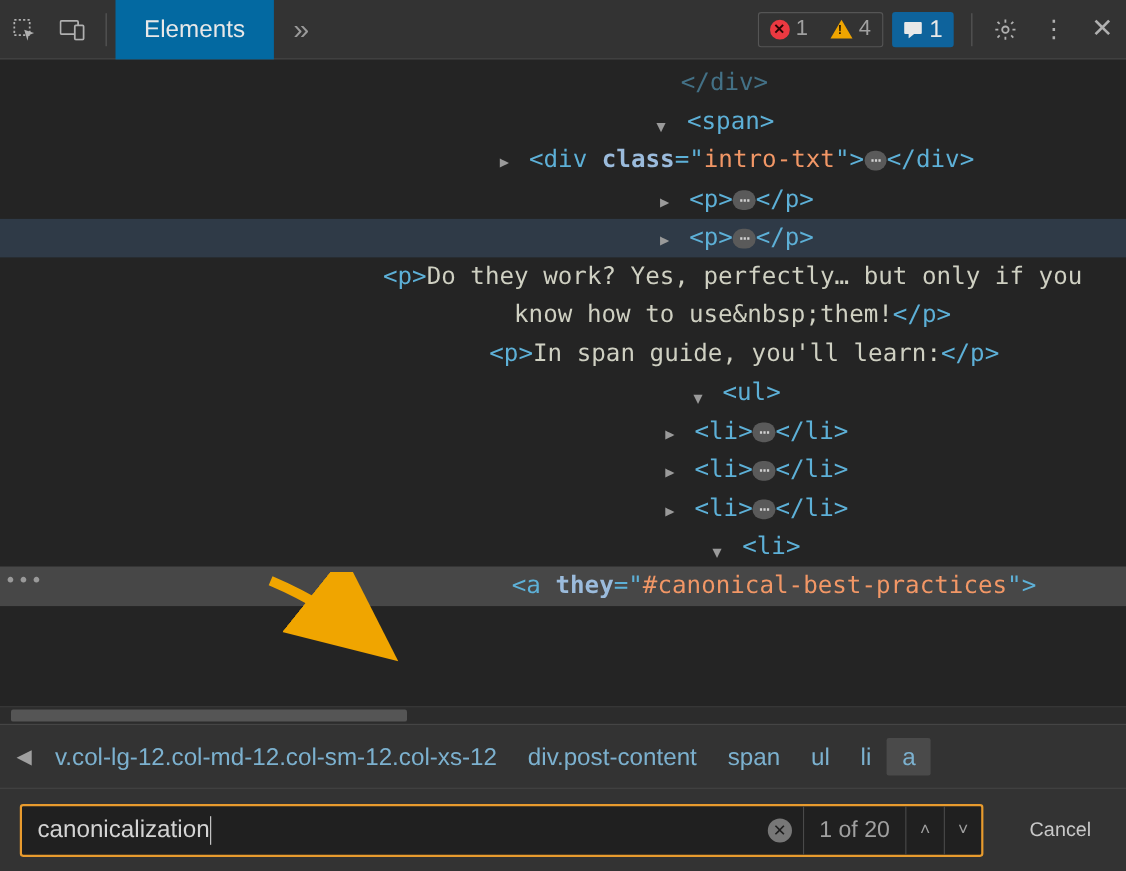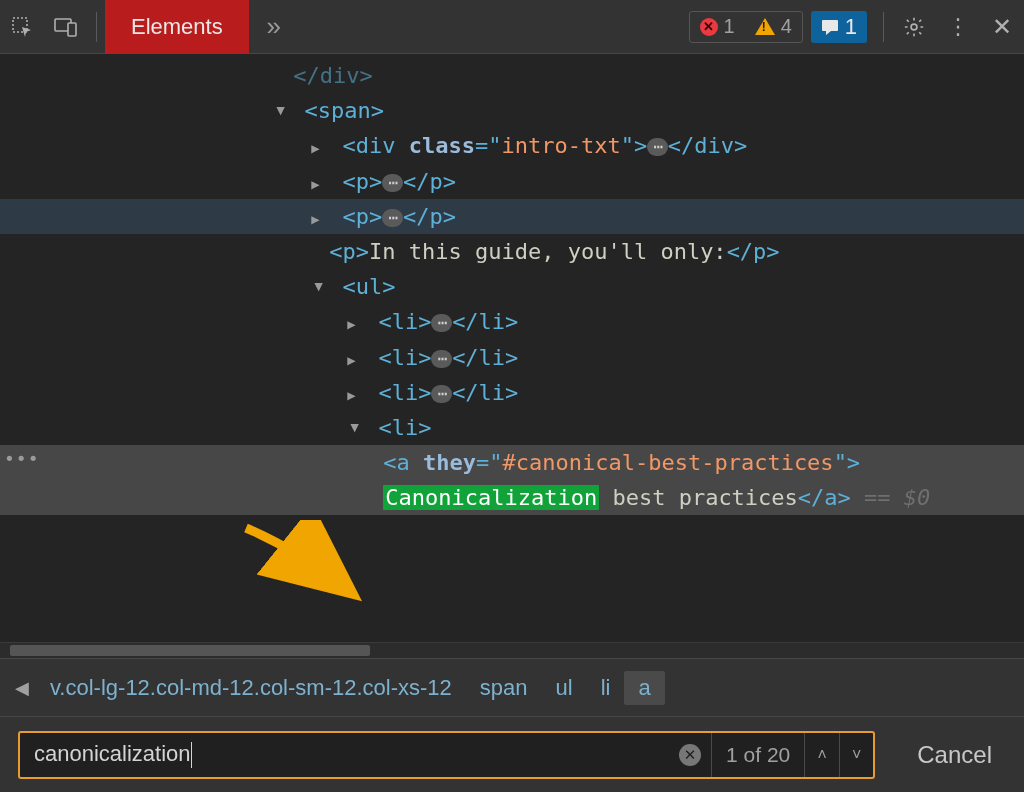--- a/index.html
+++ b/index.html
@@ -35,21 +35,21 @@
     margin: 0 8px;
   }
   .tab {
     padding: 0 26px;
     height: 54px;
     line-height: 54px;
     color: #9a9a9a;
     cursor: pointer;
   }
   .tab.active {
-    background: #b91c1c;
+    background: #0369a1;
     color: #e8e8e8;
   }
   .toolbar .more {
     width: 50px; text-align: center;
     font-size: 26px; color: #9a9a9a;
   }
   .toolbar .spacer { flex: 1; }
   .badge-group {
     display: flex; align-items: center; gap: 6px;
     height: 32px;
@@ -85,20 +85,21 @@
 
   
   .dom-tree {
     position: absolute;
     top: 54px; left: 0; right: 0;
     bottom: 134px; 
     padding: 4px 0 0 0;
     font-size: 22px;
     line-height: 1.6;
     font-family: Menlo, Consolas, monospace;
+    text-align: center;
   }
   .node { white-space: nowrap; }
   .arrow {
     display: inline-block; width: 18px; color: #9a9a9a;
     transform-origin: 40% 55%;
     font-size: 14px;
   }
   .arrow.open { transform: rotate(90deg); }
   .tag { color: #5db0d7; }
   .attr-n { color: #9bbbdc; font-weight: bold; }
@@ -226,21 +227,21 @@
   }
   .navbtn {
     width: 34px; height: 100%;
     display: flex; align-items: center; justify-content: center;
     color: #a0a0a0; font-size: 16px;
     cursor: pointer;
   }
   .navbtn + .navbtn { border-left: 1px solid #4a4a4a; }
   .cancel {
     color: #c8c8c8;
-    font-size: 24px;
+    font-size: 18px;
     padding: 6px 14px;
     cursor: pointer;
   }
 
   
   .anno-arrow {
     position: absolute;
     pointer-events: none;
   }
 </style>
@@ -313,24 +314,27 @@
     <span class="arrow">▶</span>
     <span class="tag">&lt;p&gt;</span><span class="pill">⋯</span><span class="tag">&lt;/p&gt;</span>
   </div>
 
   <div class="node row-hover">
     <span class="indent" style="width:298px"></span>
     <span class="arrow">▶</span>
     <span class="tag">&lt;p&gt;</span><span class="pill">⋯</span><span class="tag">&lt;/p&gt;</span>
   </div>
 
+  <div class="node" style="padding-left:316px; white-space:normal; padding-right:8px; text-indent:-0px;">
+    <span class="tag">&lt;p&gt;</span><span class="text">Do they work? Yes, perfectly… but only if you know how to use&amp;nbsp;them!</span><span class="tag">&lt;/p&gt;</span>
+  </div>
 
   <div class="node">
     <span class="indent" style="width:316px"></span>
-    <span class="tag">&lt;p&gt;</span><span class="text">In this guide, you'll only:</span><span class="tag">&lt;/p&gt;</span>
+    <span class="tag">&lt;p&gt;</span><span class="text">In span guide, you'll learn:</span><span class="tag">&lt;/p&gt;</span>
   </div>
 
   <div class="node">
     <span class="indent" style="width:298px"></span>
     <span class="arrow open">▶</span>
     <span class="tag">&lt;ul&gt;</span>
   </div>
 
   <div class="node">
     <span class="indent" style="width:334px"></span>
@@ -354,44 +358,40 @@
     <span class="tag">&lt;li&gt;</span>
   </div>
 
 
   <div class="node row-selected" style="position:relative;">
     <span class="ellipsis-side">•••</span>
     <span class="indent" style="width:370px"></span>
     <span class="tag">&lt;a </span><span class="attr-n">they</span><span class="tag">="</span><span class="attr-v href">#canonical-best-practices</span><span class="tag">"&gt;</span>
   </div>
 
-  <div class="node row-selected">
-    <span class="indent" style="width:370px"></span>
-    <span class="hl">Canonicalization</span><span class="text"> best practices</span><span class="tag">&lt;/a&gt;</span>
-    <span class="eq0">== $0</span>
-  </div>
 
 </div>
 
 <svg class="anno-arrow" style="left:238px; top:520px;" width="130" height="90">
   <defs>
     <marker id="ah" markerWidth="12" markerHeight="12" refX="9" refY="5" orient="auto">
       <path d="M0,0 L11,5 L0,10 Z" fill="#f0a500"></path>
     </marker>
   </defs>
   <path d="M8,8 Q60,30 110,70" stroke="#f0a500" stroke-width="9" fill="none" marker-end="url(#ah)"></path>
 </svg>
 
 <div class="h-scroll">
   <div class="thumb"></div>
 </div>
 
 <div class="breadcrumb">
   <div class="bc-scroll">◀</div>
   <div class="bc-item">v.col-lg-12.col-md-12.col-sm-12.col-xs-12</div>
+  <div class="bc-item">div.post-content</div>
   <div class="bc-item">span</div>
   <div class="bc-item">ul</div>
   <div class="bc-item">li</div>
   <div class="bc-item active">a</div>
 </div>
 
 <div class="searchbar">
   <div class="search-field">
     <span class="val"><span>canonicalization</span><span class="caret"></span></span>
     <div class="clear-x">✕</div>

